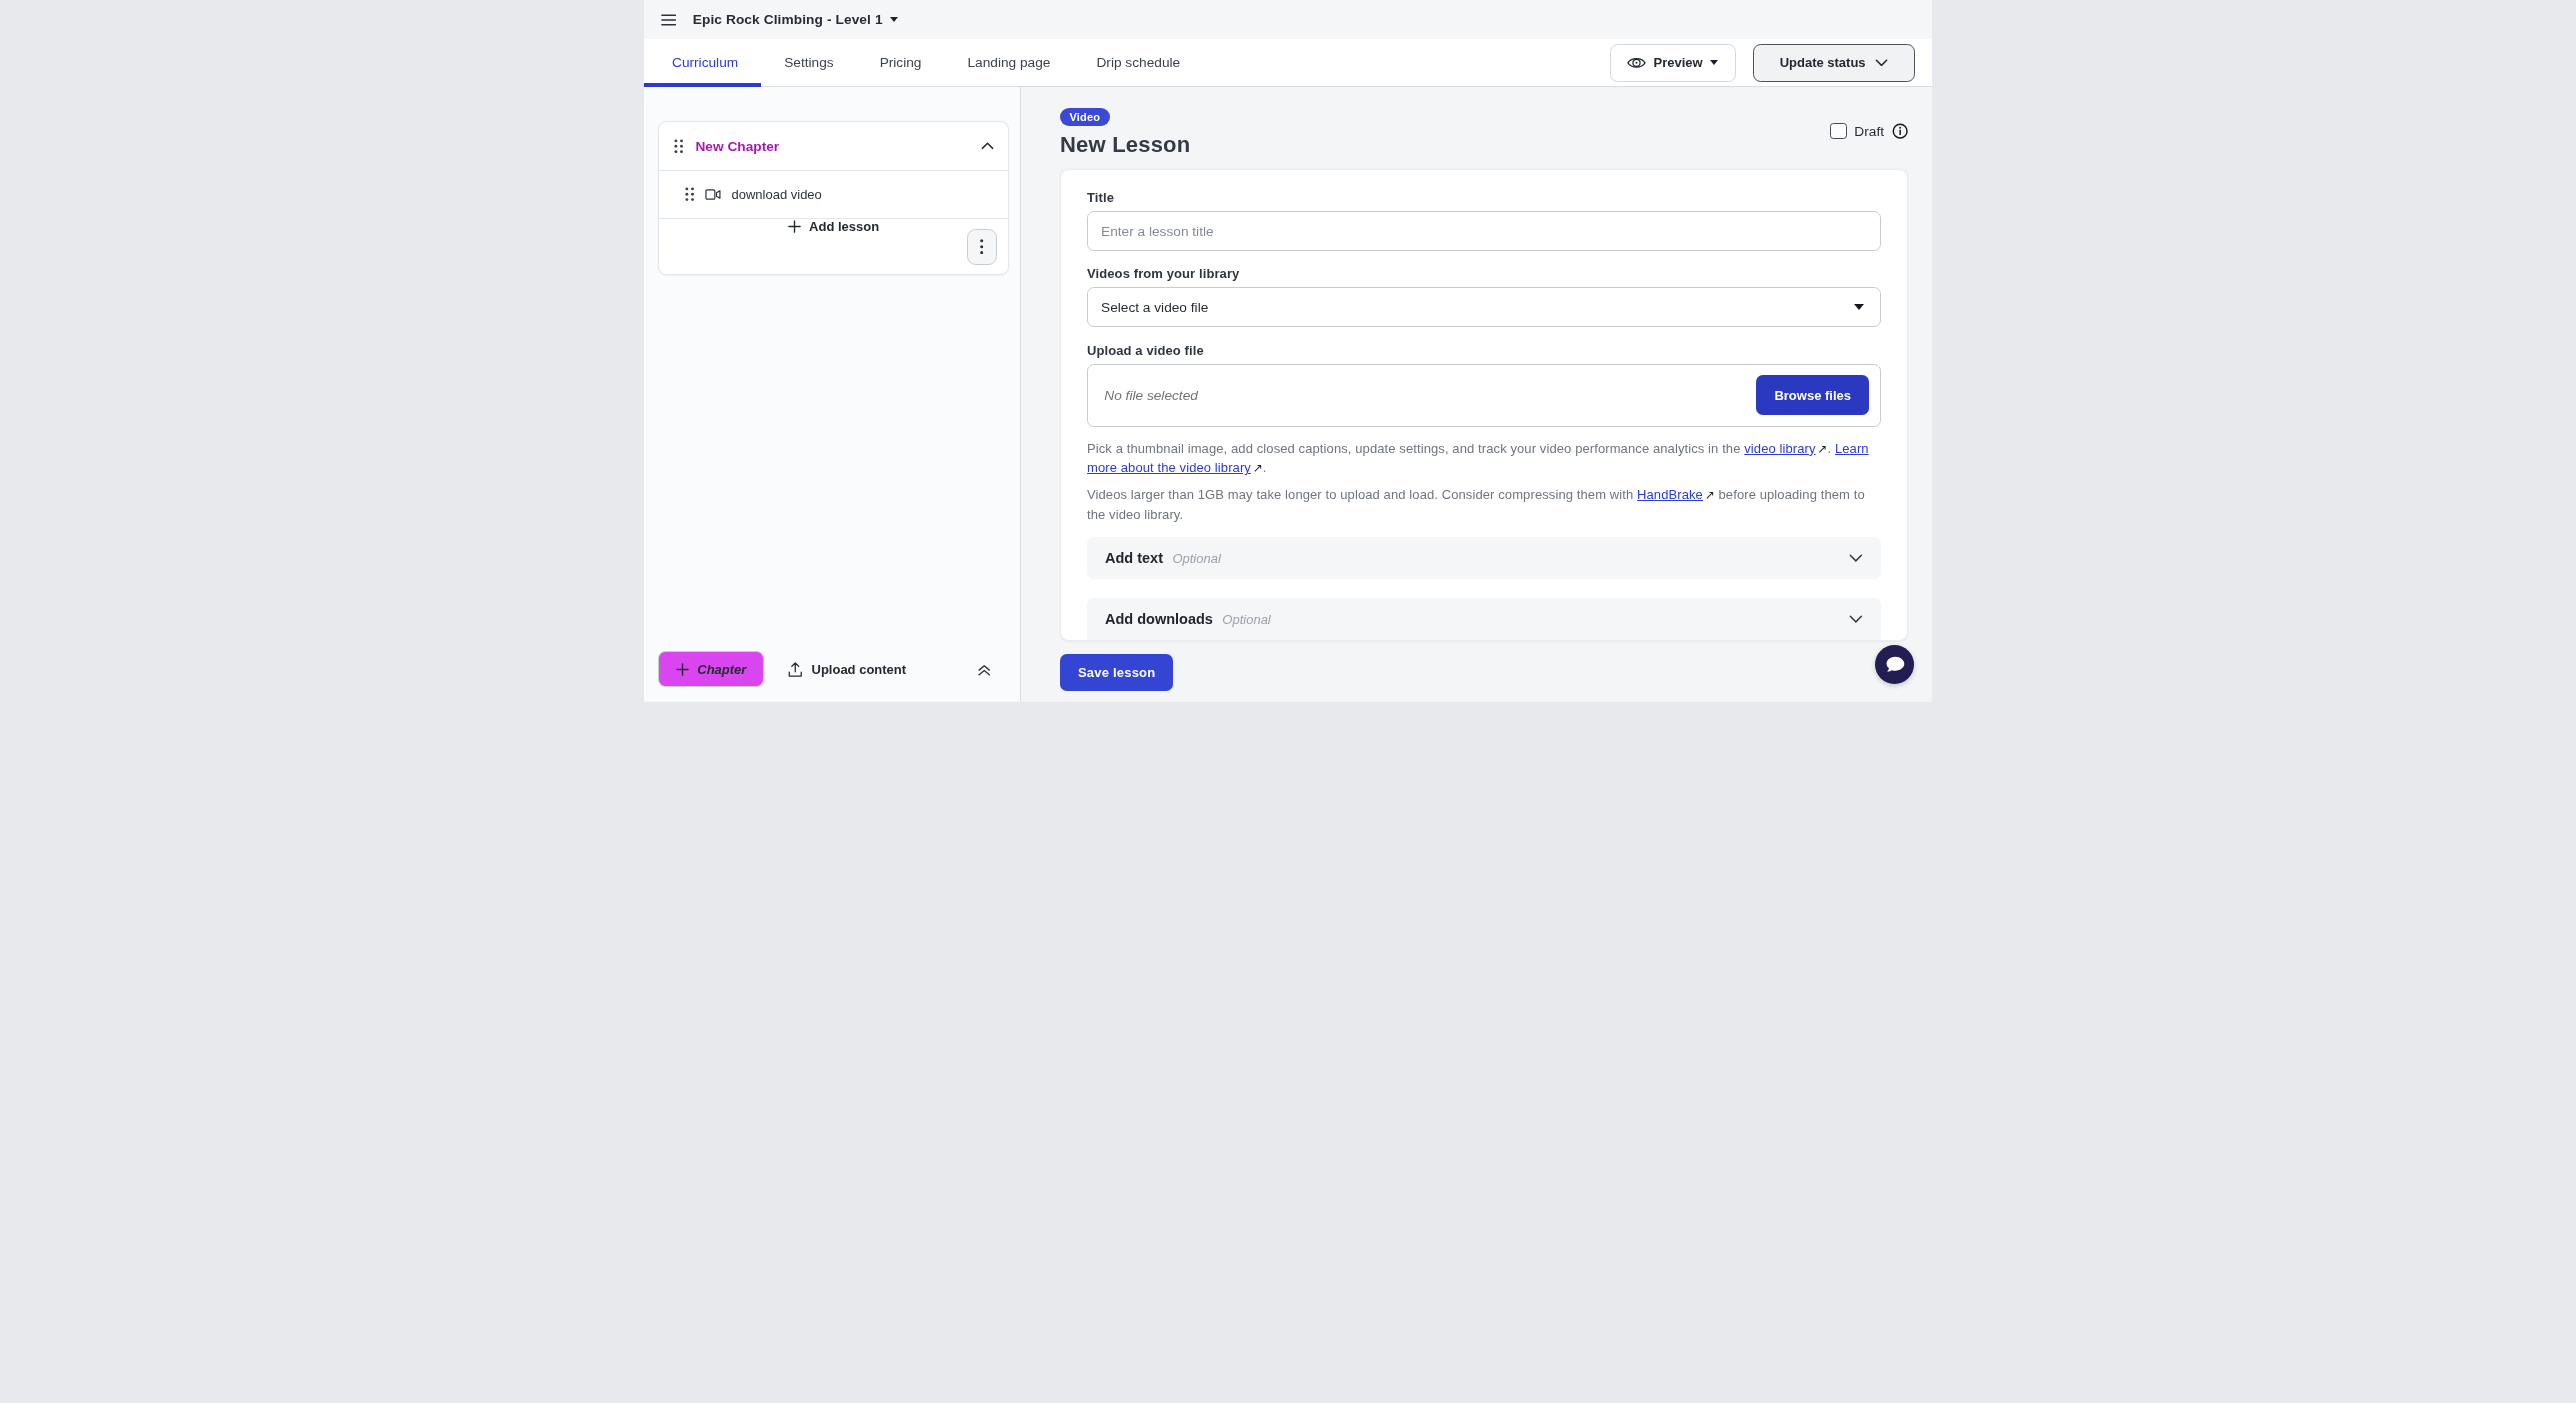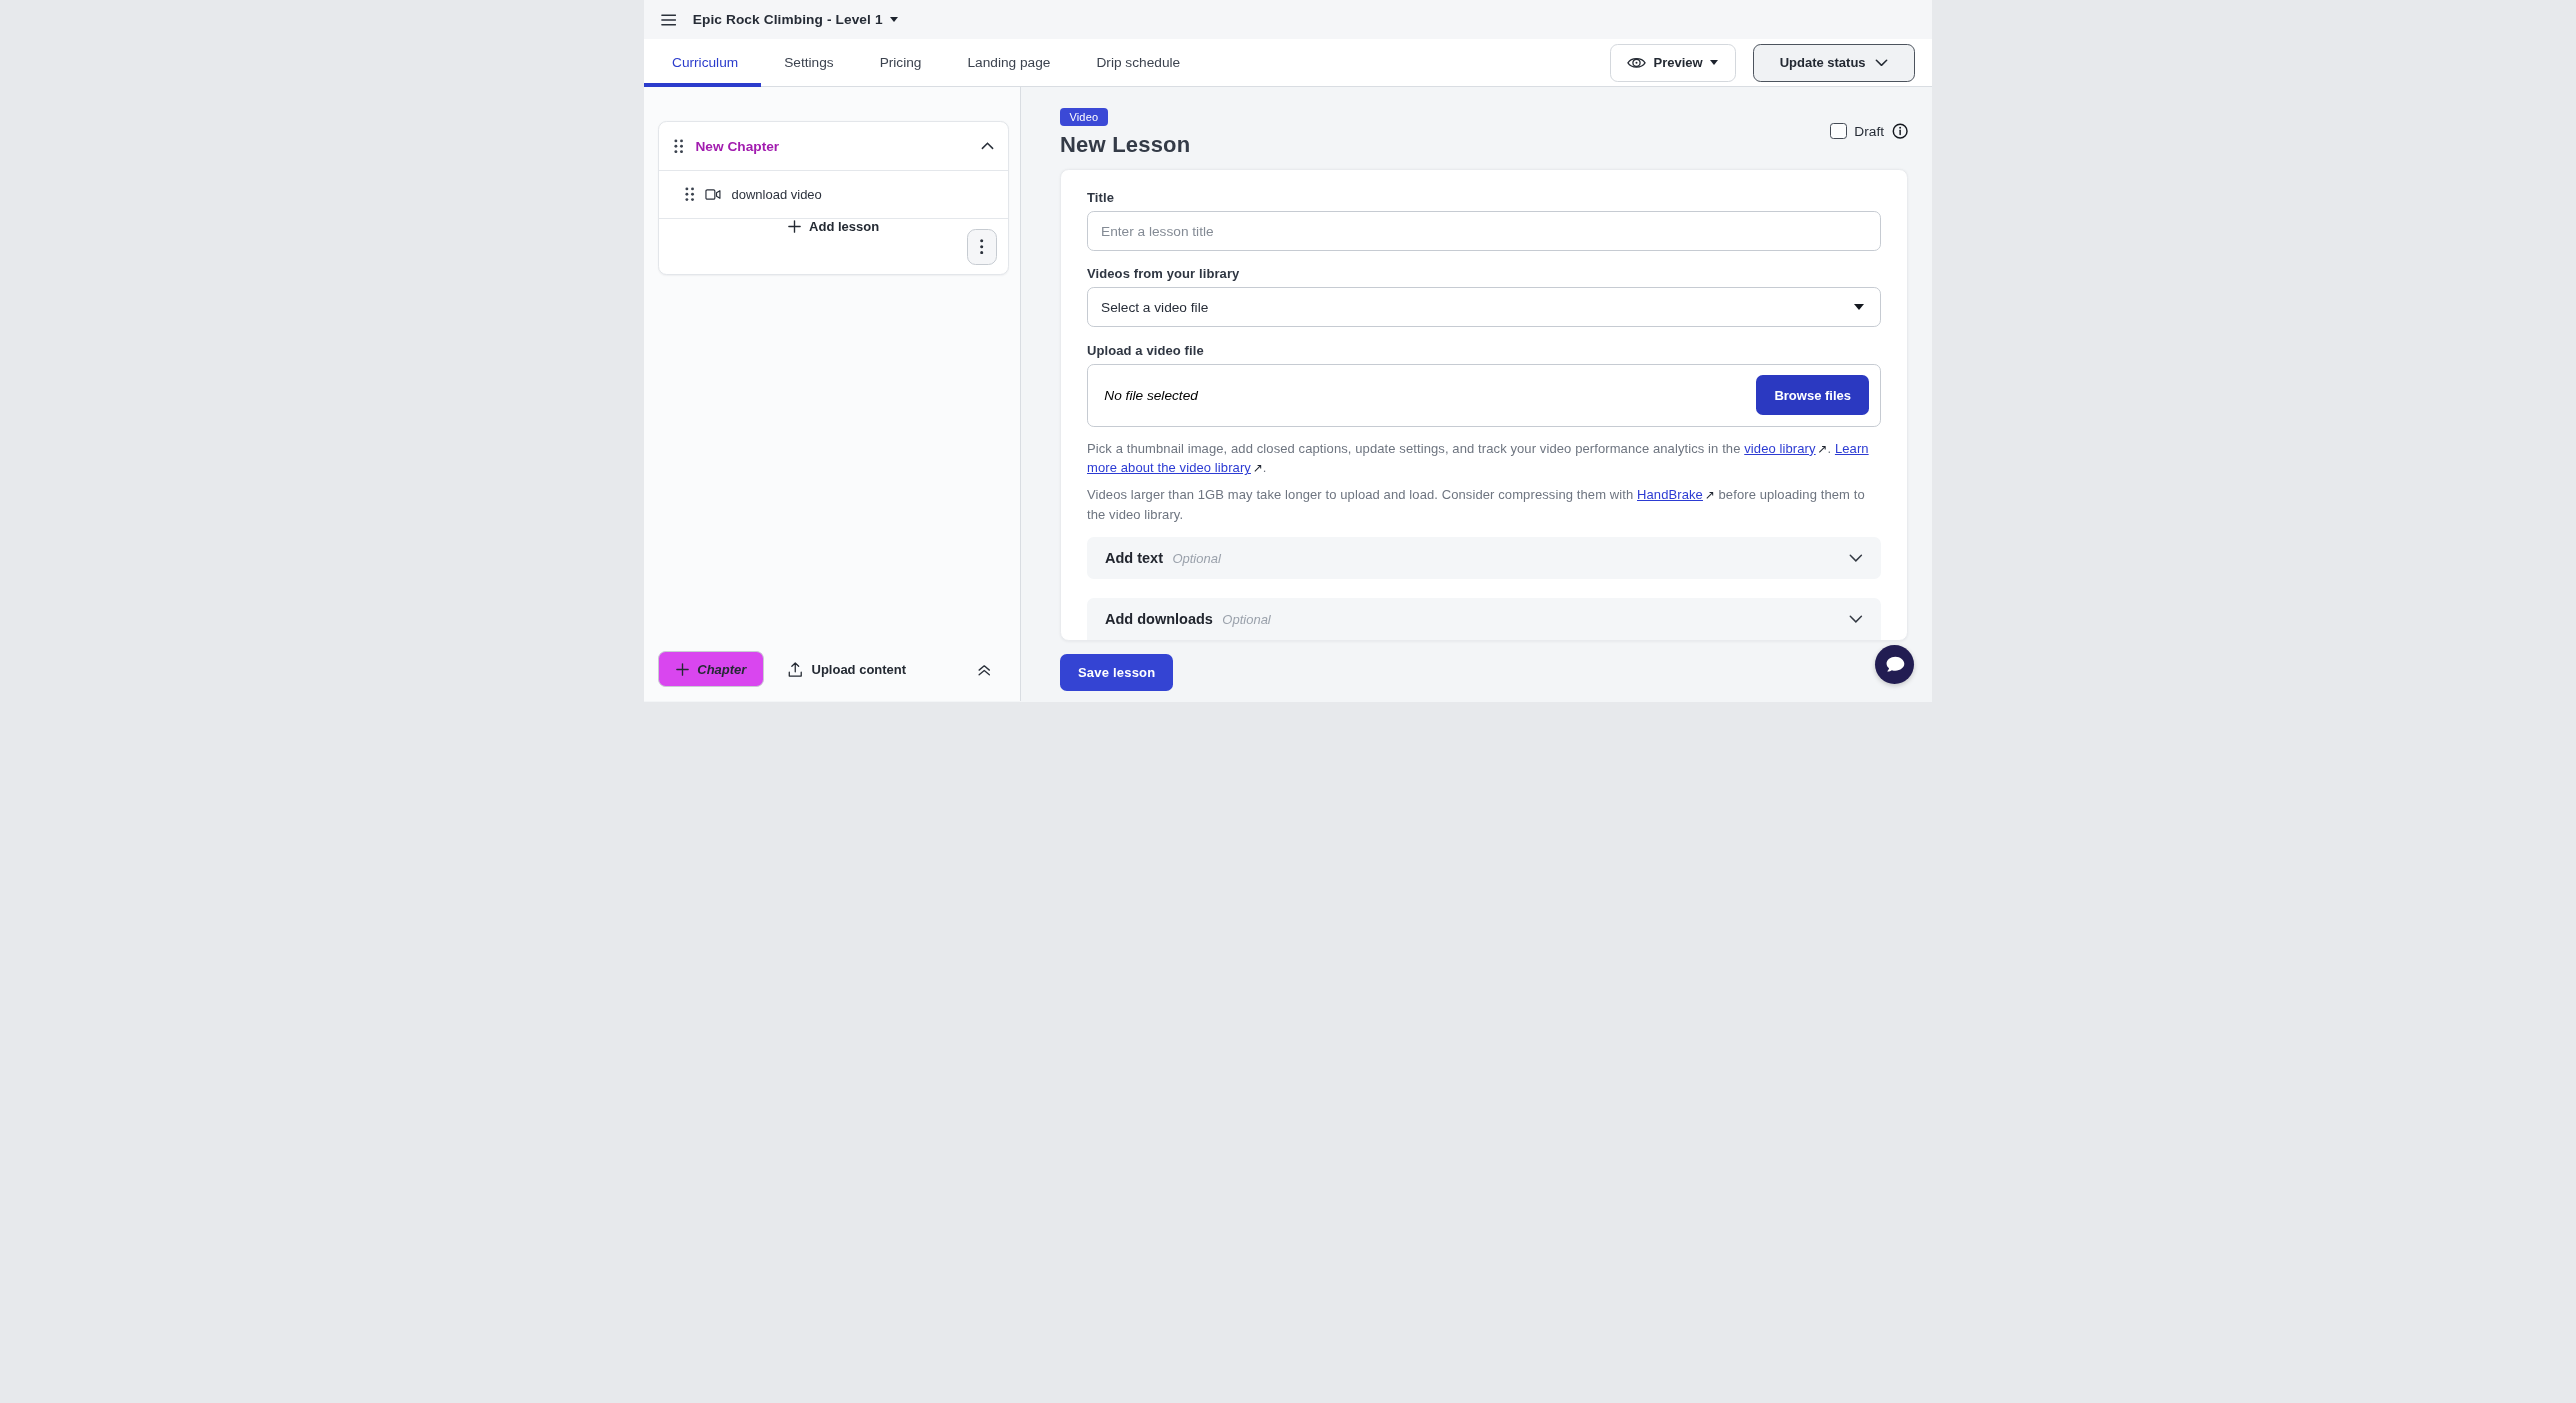--- a/index.html
+++ b/index.html
@@ -44,37 +44,37 @@
   .drag-handle { color:#3c434f; cursor:grab; }
 
   .sidebar-footer { display:flex; align-items:center; gap:24px; padding:10.3px 10.3px 1.7px 0; }
   .btn-chapter { height:36px; padding:0 17px; border:0.9px solid #c9cdd3; border-radius:7.7px; background:#d946ef; gap:8.6px;font-style:italic; }
   .upload-content { display:flex; align-items:center; gap:8.6px; font-size:13px; font-weight:600; color:#242a33; cursor:pointer; }
   .collapse-all { margin-left:auto; padding-right:6.8px; cursor:pointer; color:#2b313b; }
 
   
   .main { flex:1; position:relative; padding:20.5px 24px 0 39px; overflow:hidden; }
   .lesson-head { display:flex; align-items:flex-start; justify-content:space-between; margin-bottom:10.3px; }
-  .type-badge { display:inline-block; background:#3b49d6; color:#ffffff; font-size:11px; font-weight:400; padding:3.4px 9.4px; border-radius:4px; margin-bottom:6px; letter-spacing:0.2px; }
+  .type-badge { display:inline-block; background:#3b49d6; color:#ffffff; font-size:11px; font-weight:700; padding:3.4px 9.4px; border-radius:9px; margin-bottom:6px; letter-spacing:0.2px; }
   .lesson-title-h1 { font-size:22px; font-weight:600; color:#343b47; letter-spacing:0.2px; }
   .draft-row { display:flex; align-items:center; gap:7.7px; margin-top:15.4px; }
   .draft-checkbox { appearance:none; -webkit-appearance:none; width:16.3px; height:16.3px; border:1.3px solid #434a55; border-radius:3.4px; background:#fcfdfe; cursor:pointer; }
   .draft-label { font-size:13.7px; color:#262c36; }
   .info-icon { color:#14181f; cursor:pointer; }
 
   .form-card { background:#ffffff; border-radius:8.6px; border:0.9px solid #e9ebee; box-shadow:0 0.9px 2.6px rgba(16,24,40,.05); padding:20.5px 26px 0; overflow:hidden; }
   .field { margin-bottom:15.4px; }
   .field-label { display:block; font-size:13px; font-weight:700; color:#2f3642; margin-bottom:6px; letter-spacing:0.1px; }
   .text-input { width:100%; height:40px; border:0.9px solid #c6cbd2; border-radius:6.8px; padding:0 13px; font-size:13.7px; color:#2c323d; background:#fff; font-family:"Liberation Sans", sans-serif; }
   .text-input::placeholder { color:#848b95; }
   .select-box { height:40px; border:0.9px solid #c6cbd2; border-radius:6.8px; padding:0 16.3px 0 13px; display:flex; align-items:center; justify-content:space-between; cursor:pointer; background:#fff; }
   .select-value { font-size:13.7px; color:#272d38; }
   .select-caret { width:0; height:0; border-left:5.1px solid transparent; border-right:5.1px solid transparent; border-top:6.8px solid #14181f; }
   .upload-box { border:0.9px solid #c6cbd2; border-radius:6.8px; height:63px; display:flex; align-items:center; justify-content:space-between; padding:0 11px 0 16.3px; background:#fff; }
-  .no-file { font-size:13.7px; font-style:italic; color:#000000; }
+  .no-file { font-size:13.7px; font-style:italic; color:#737373; }
   .btn-browse { height:40px; padding:0 18px; background:#2b39c1; border:none; border-radius:6.8px; color:#ffffff; font-size:13px; font-weight:700; cursor:pointer; font-family:"Liberation Sans", sans-serif; }
   .help-text { font-size:13px; color:#6e7580; line-height:1.47; margin-top:12px; letter-spacing:0.1px; }
   .help-text.second { margin-top:6.8px; }
   .help-link { color:#2c3bd3; text-decoration:underline; cursor:pointer; }
   .ext-arrow { color:#202631; font-size:12px; text-decoration:none; display:inline-block; margin-left:1.7px; }
   .accordion { background:#f4f6f8; border-radius:6.8px; height:42px; display:flex; align-items:center; padding:0 18px; cursor:pointer; }
   .accordion.text { margin-top:13.7px; }
   .accordion.downloads { margin-top:19px; border-radius:6.8px 6.8px 0 0; }
   .acc-title { font-size:14.5px; font-weight:600; color:#22262f; }
   .acc-optional { font-size:13px; font-style:italic; color:#9aa1ab; margin-left:9.4px; }

